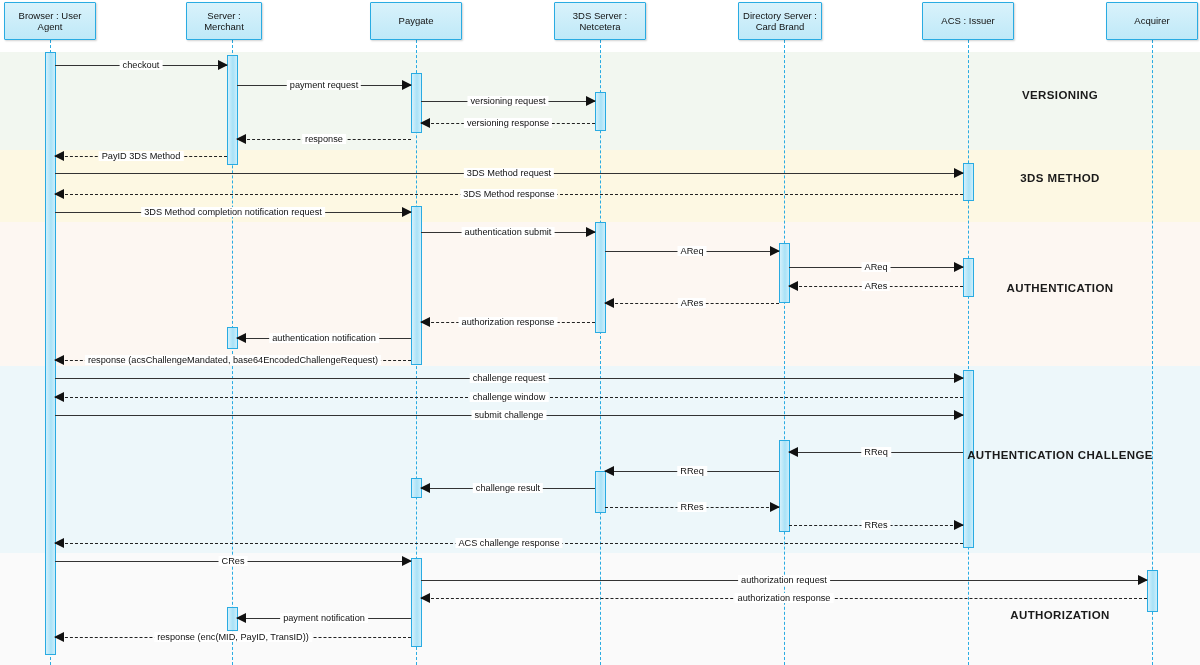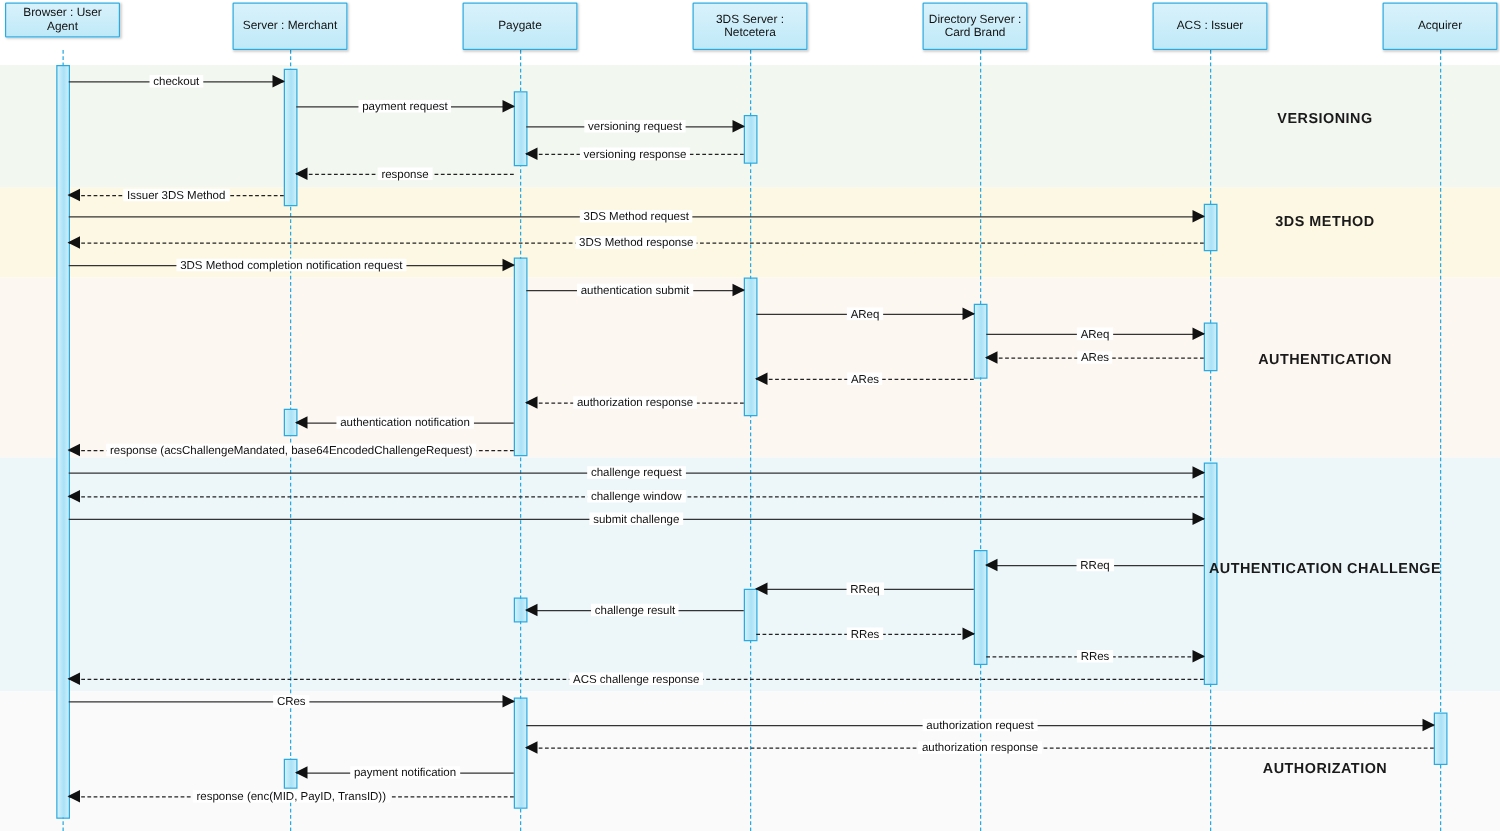--- a/index.html
+++ b/index.html
@@ -96,21 +96,21 @@
         <div class="lbl">versioning response</div>
       </div>
       <div class="msg dashed left" style="left: 237px; top: 139px; width: 174px;">
         <div class="line"></div>
         <div class="head"></div>
         <div class="lbl">response</div>
       </div>
       <div class="msg dashed left" style="left: 55px; top: 156px; width: 172px;">
         <div class="line"></div>
         <div class="head"></div>
-        <div class="lbl">Issuer 3DS Method</div>
+        <div class="lbl">PayID 3DS Method</div>
       </div>
       <div class="msg right" style="left: 55px; top: 173px; width: 908px;">
         <div class="line"></div>
         <div class="head"></div>
         <div class="lbl">3DS Method request</div>
       </div>
       <div class="msg dashed left" style="left: 55px; top: 194px; width: 908px;">
         <div class="line"></div>
         <div class="head"></div>
         <div class="lbl">3DS Method response</div>
@@ -225,22 +225,22 @@
         <div class="head"></div>
         <div class="lbl">payment notification</div>
       </div>
       <div class="msg dashed left" style="left: 55px; top: 637px; width: 356px;">
         <div class="line"></div>
         <div class="head"></div>
         <div class="lbl">response (enc(MID, PayID, TransID))</div>
       </div>
     </div>
   <div id="actors">
-      <div class="actor" style="left: 4px; top: 2px; width: 92px; height: 28px;">Browser : User Agent</div>
-      <div class="actor" style="left: 186px; top: 2px; width: 92px; height: 38px;">Server : Merchant</div>
+      <div class="actor" style="left: 4px; top: 2px; width: 92px; height: 38px;">Browser : User Agent</div>
+      <div class="actor" style="left: 186px; top: 2px; width: 76px; height: 38px;">Server : Merchant</div>
       <div class="actor" style="left: 370px; top: 2px; width: 92px; height: 38px;">Paygate</div>
       <div class="actor" style="left: 554px; top: 2px; width: 92px; height: 38px;">3DS Server : Netcetera</div>
       <div class="actor" style="left: 738px; top: 2px; width: 84px; height: 38px;">Directory Server : Card Brand</div>
       <div class="actor" style="left: 922px; top: 2px; width: 92px; height: 38px;">ACS : Issuer</div>
       <div class="actor" style="left: 1106px; top: 2px; width: 92px; height: 38px;">Acquirer</div>
     </div>
   <div id="bandlabels">
       <div class="band-label" style="left: 960px; top: 87px;">VERSIONING</div>
       <div class="band-label" style="left: 960px; top: 170px;">3DS METHOD</div>
       <div class="band-label" style="left: 960px; top: 280px; text-align: center;">AUTHENTICATION</div>

